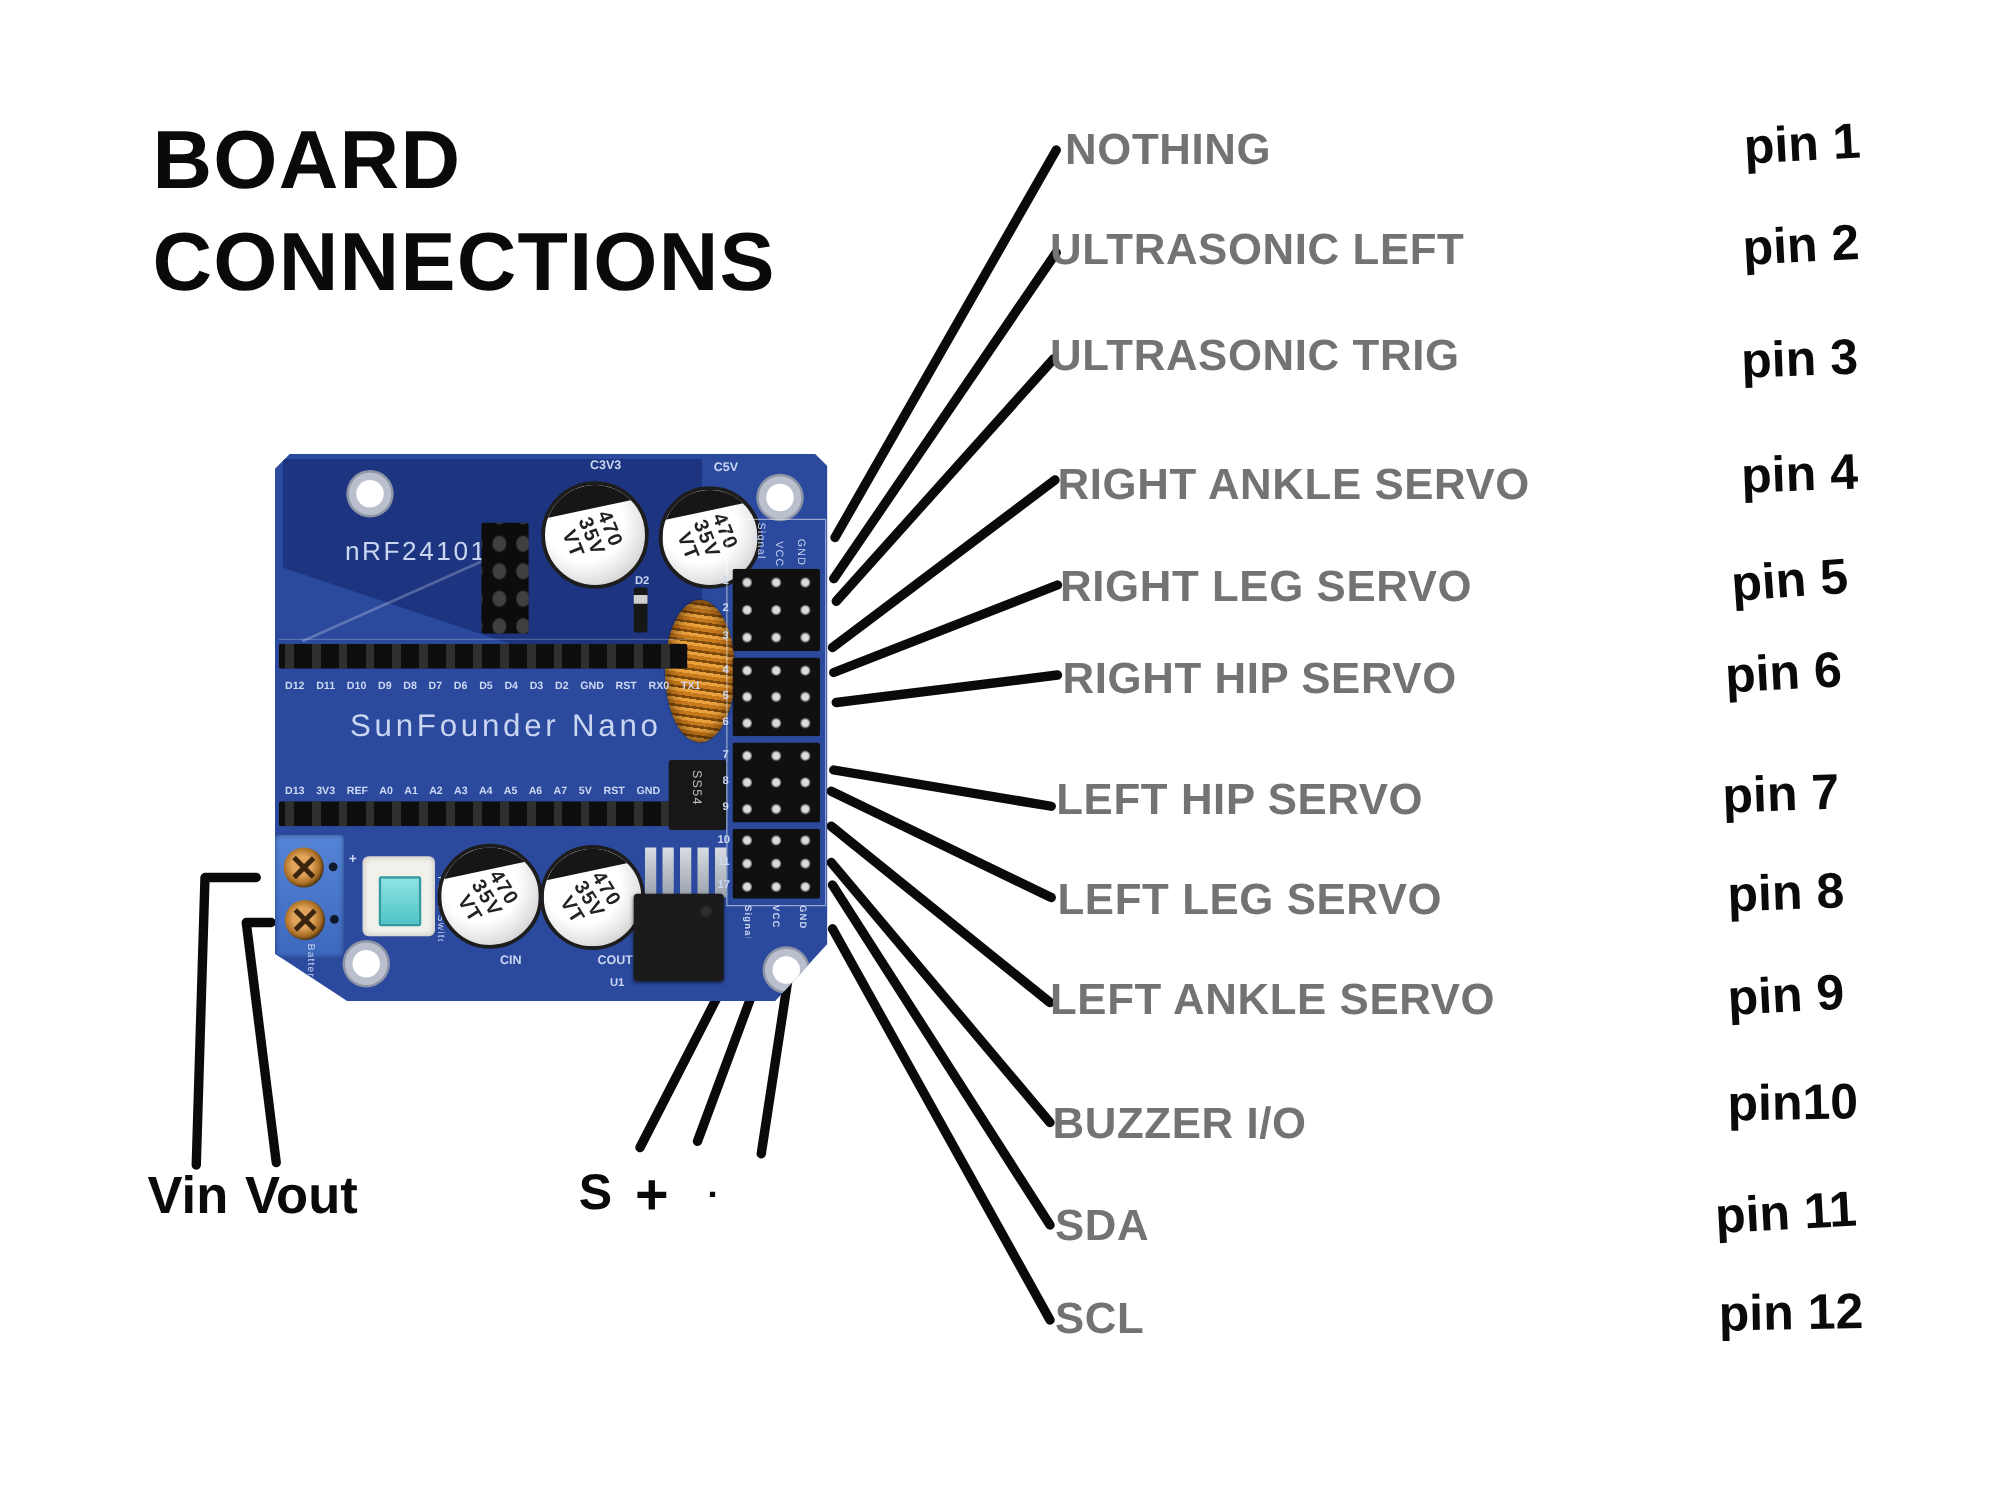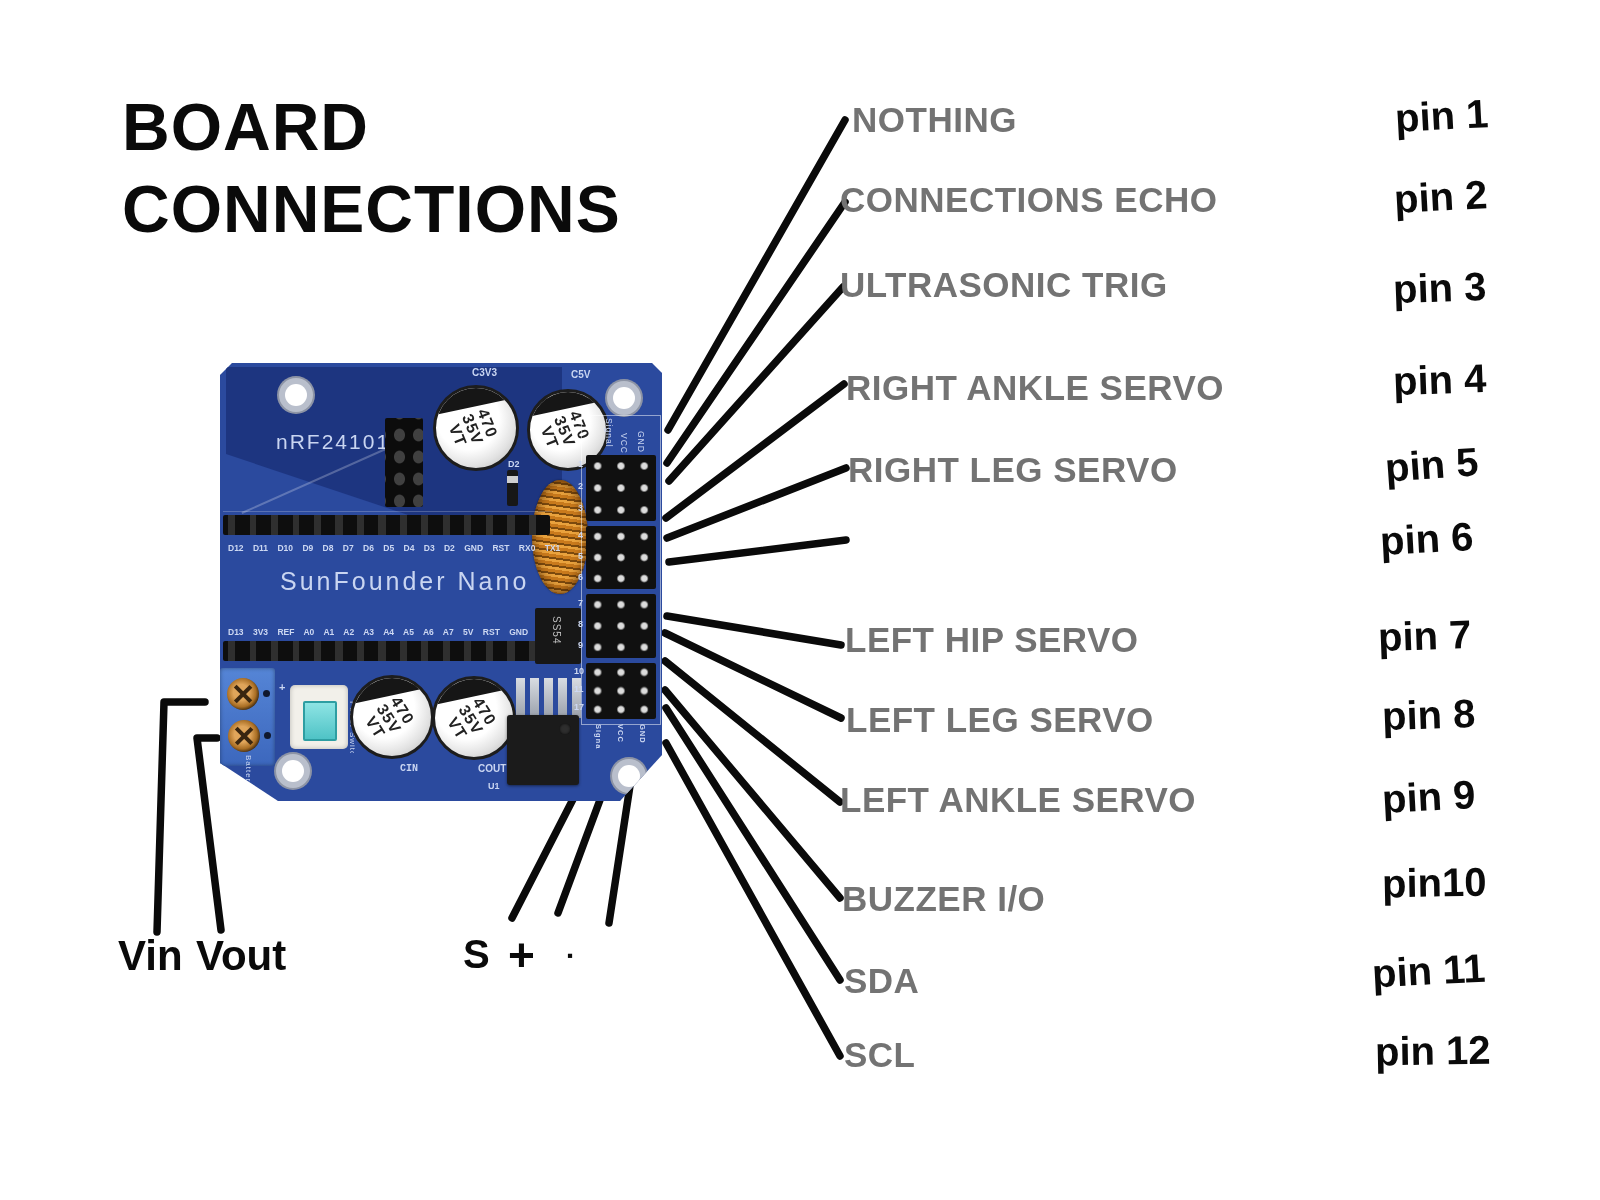--- a/index.html
+++ b/index.html
@@ -176,21 +176,21 @@
         <span>VT</span>
       </div>
     </div>
     <div class="cap" style="left:212px;top:313px;width:78px;height:78px;">
       <div class="cap-text" style="transform:rotate(58deg);">
         <span>470</span>
         <span>35V</span>
         <span>VT</span>
       </div>
     </div>
-    <div class="silk" style="left:180px;top:400px;font-size:10px;font-weight:700;font-family:Liberation Mono, monospace;">CIN</div>
+    <div class="silk" style="left:180px;top:400px;font-size:10px;font-weight:700;">CIN</div>
     <div class="silk" style="left:258px;top:400px;font-size:10px;font-weight:700;">COUT</div>
 
     <div class="diode" style="left:315px;top:245px;width:46px;height:56px;">
       <div class="silk vtext" style="left:16px;top:8px;font-size:10px;color:#bfbfbf;">SS54</div>
     </div>
 
     <div class="leg" style="left:296px;top:315px;height:40px;"></div>
     <div class="leg" style="left:310px;top:315px;height:40px;"></div>
     <div class="leg" style="left:324px;top:315px;height:40px;"></div>
     <div class="leg" style="left:338px;top:315px;height:40px;"></div>
@@ -222,24 +222,25 @@
   <div class="rownum" style="left:578px;top:640px;">9</div>
   <div class="rownum" style="left:574px;top:666px;">10</div>
   <div class="rownum" style="left:574px;top:684px;">11</div>
   <div class="rownum" style="left:574px;top:702px;">17</div>
 
   <div class="rownum vtext" style="left:594px;top:724px;font-size:7.5px;height:26px;overflow:hidden;">Signal</div>
   <div class="rownum vtext" style="left:616px;top:724px;font-size:7.5px;height:26px;overflow:hidden;">VCC</div>
   <div class="rownum vtext" style="left:638px;top:724px;font-size:7.5px;height:26px;overflow:hidden;">GND</div>
 
   <div class="conn-label" style="left:852px;top:120px;">NOTHING</div>
-  <div class="conn-label" style="left:840px;top:200px;">CONNECTIONS ECHO</div>
+  <div class="conn-label" style="left:840px;top:200px;">ULTRASONIC LEFT</div>
   <div class="conn-label" style="left:840px;top:285px;">ULTRASONIC TRIG</div>
   <div class="conn-label" style="left:846px;top:388px;">RIGHT ANKLE SERVO</div>
   <div class="conn-label" style="left:848px;top:470px;">RIGHT LEG SERVO</div>
+  <div class="conn-label" style="left:850px;top:543px;">RIGHT HIP SERVO</div>
   <div class="conn-label" style="left:845px;top:640px;">LEFT HIP SERVO</div>
   <div class="conn-label" style="left:846px;top:720px;">LEFT LEG SERVO</div>
   <div class="conn-label" style="left:840px;top:800px;">LEFT ANKLE SERVO</div>
   <div class="conn-label" style="left:842px;top:899px;">BUZZER I/O</div>
   <div class="conn-label" style="left:844px;top:981px;">SDA</div>
   <div class="conn-label" style="left:844px;top:1055px;">SCL</div>
 
   <div class="pin-label" style="left:1395px;top:116px;transform:translateY(-50%) rotate(-3deg);">pin 1</div>
   <div class="pin-label" style="left:1394px;top:197px;transform:translateY(-50%) rotate(-3deg);">pin 2</div>
   <div class="pin-label" style="left:1393px;top:288px;transform:translateY(-50%) rotate(-2deg);">pin 3</div>

